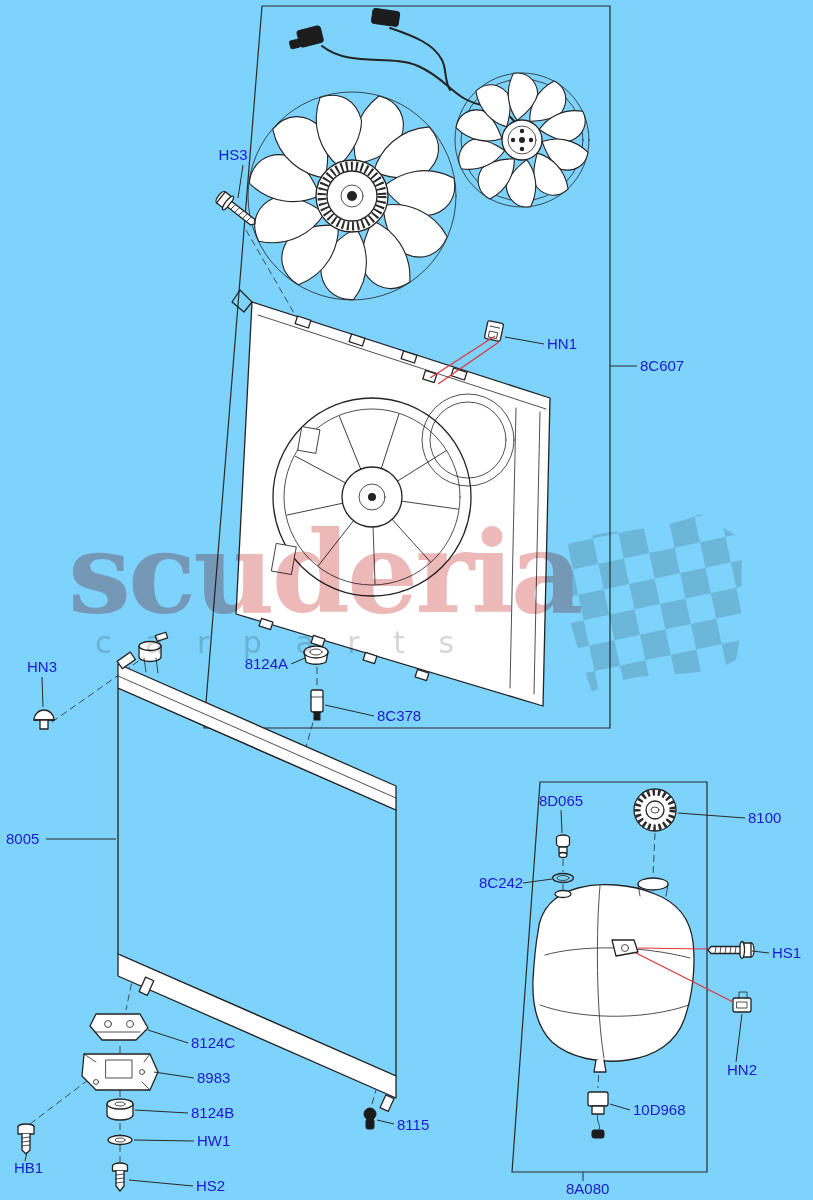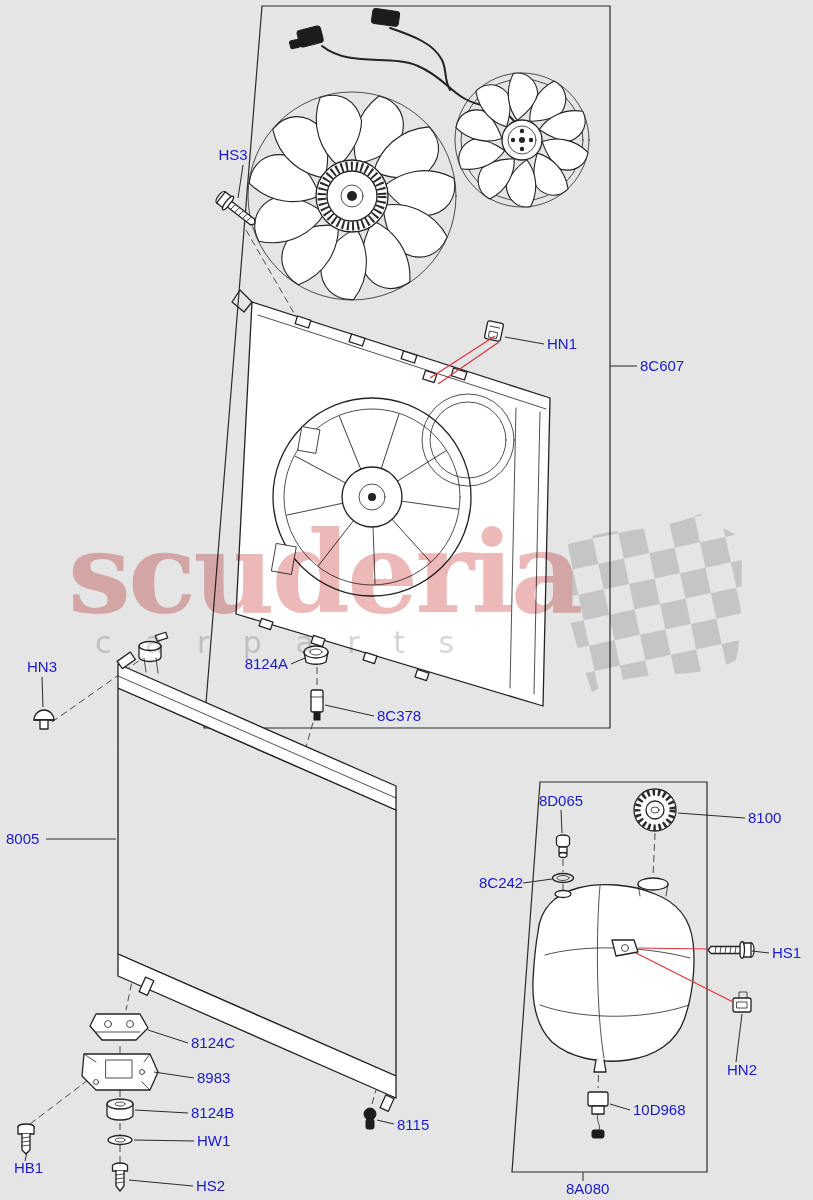--- a/index.html
+++ b/index.html
@@ -1,16 +1,16 @@
 <!DOCTYPE html>
 <html><head>
 <meta charset="utf-8">
 <style>
   html,body{margin:0;padding:0;background:#ffffff;}
-  #stage{position:relative;width:813px;height:1200px;background:#e5e5e5;overflow:hidden;
+  #stage{position:relative;width:813px;height:1200px;background:#7dd3fc;overflow:hidden;
          font-family:"Liberation Sans",sans-serif;}
   svg{position:absolute;left:0;top:0;}
   .ln{fill:none;stroke:#232323;stroke-width:1.3;stroke-linejoin:round;stroke-linecap:round;}
   .ln-thin{stroke-width:0.8;}
   .wfill{fill:#ffffff;}
   .blade{fill:#ffffff;stroke:#232323;stroke-width:1.1;}
   .leader{stroke:#2a2a2a;stroke-width:1;fill:none;}
   .leader-red{stroke:#e0333b;stroke-width:1.2;fill:none;}
   .dash{stroke:#3a3a3a;stroke-width:0.9;stroke-dasharray:7 4;fill:none;}
   .box{fill:none;stroke:#2a2a2a;stroke-width:1.2;}

